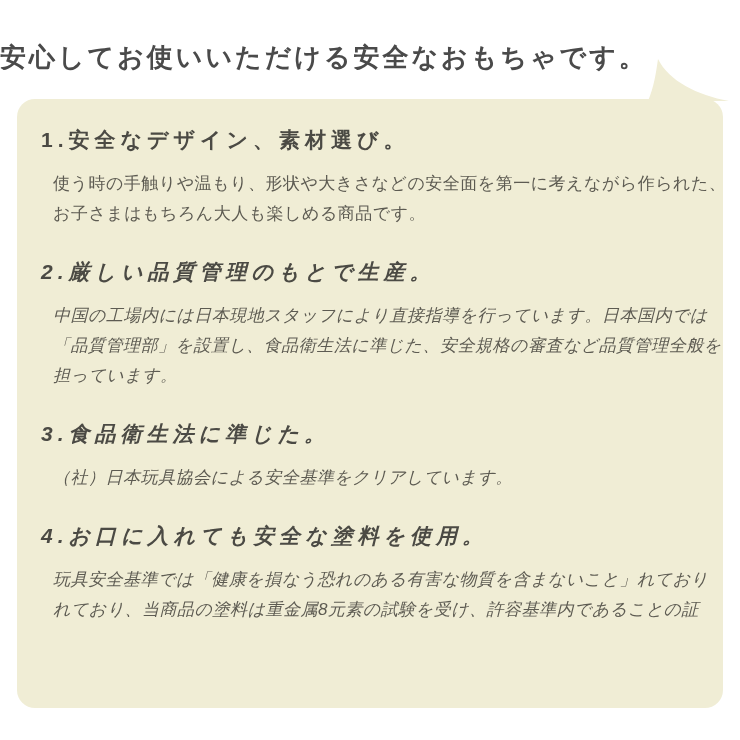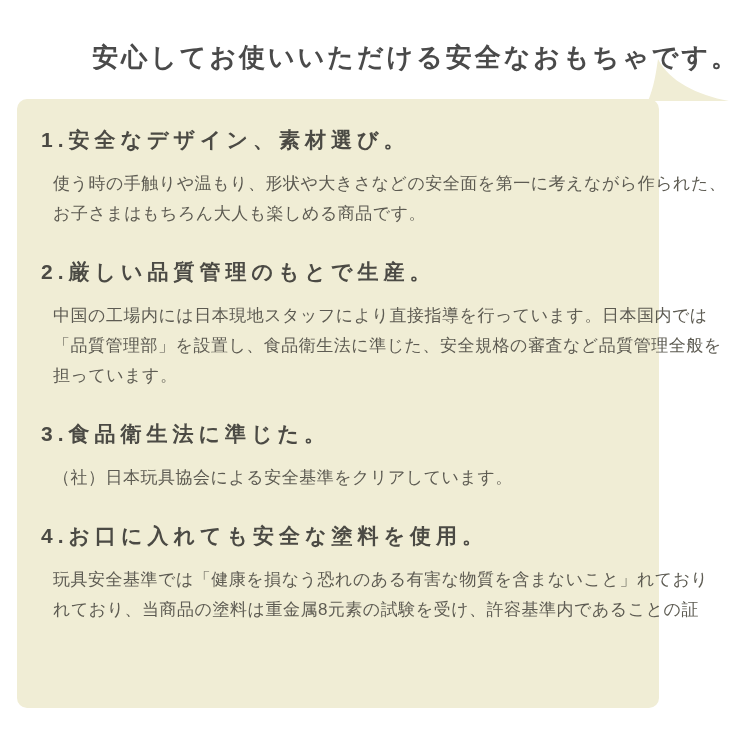--- a/index.html
+++ b/index.html
@@ -7,43 +7,43 @@
     width: 740px; height: 740px;
     background: #ffffff;
     position: relative;
     overflow: hidden;
     font-family: "Liberation Sans", "DejaVu Sans", sans-serif;
   }
   .heading {
     position: absolute;
     top: 40px; left: 0; width: 740px;
     margin: 0;
-    text-align: right;
+    text-align: left;
     font-size: 26px;
     font-weight: 600;
     letter-spacing: 3px;
     color: #4a4a4a;
     white-space: nowrap;
     font-family: Liberation Mono, monospace;
   }
   .tail {
     position: absolute;
     left: 645px; top: 57px;
     width: 84px; height: 46px;
   }
   .panel {
     position: absolute;
     left: 17px; top: 99px;
-    width: 642px; height: 609px;
+    width: 706px; height: 609px;
     box-sizing: border-box;
     background: #f0edd5;
-    border-radius: 10px;
+    border-radius: 18px;
     padding: 27px 28px 0 24px;
   }
-  .sec + .sec { margin-top: 29px; }
+  .sec + .sec { margin-top: 29px; font-style: italic; }
   .sec-title {
     margin: 0 0 15px 0;
     font-size: 21px;
     font-weight: 600;
     letter-spacing: 5px;
     color: #4b4a44;
     white-space: nowrap;
   }
   .sec-body { margin-left: 12px; margin-top: 8px; }
   .sec-body p {

